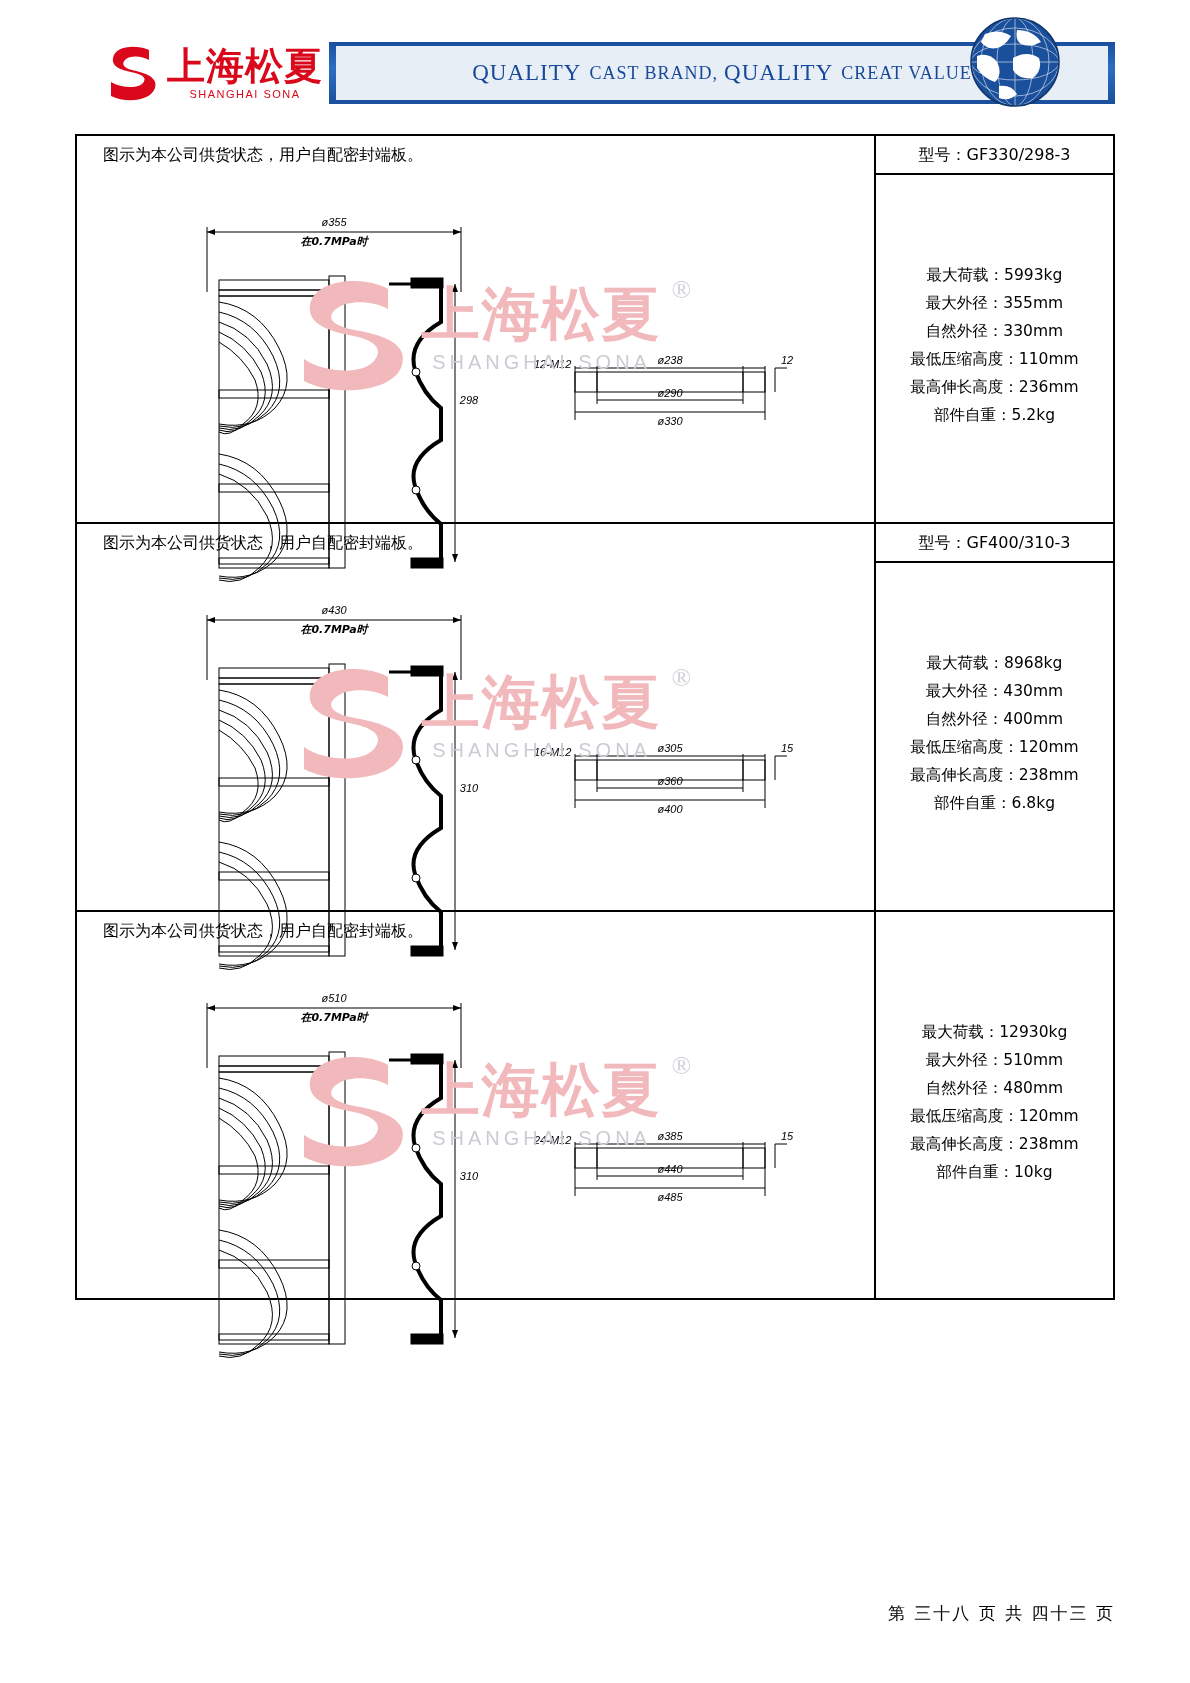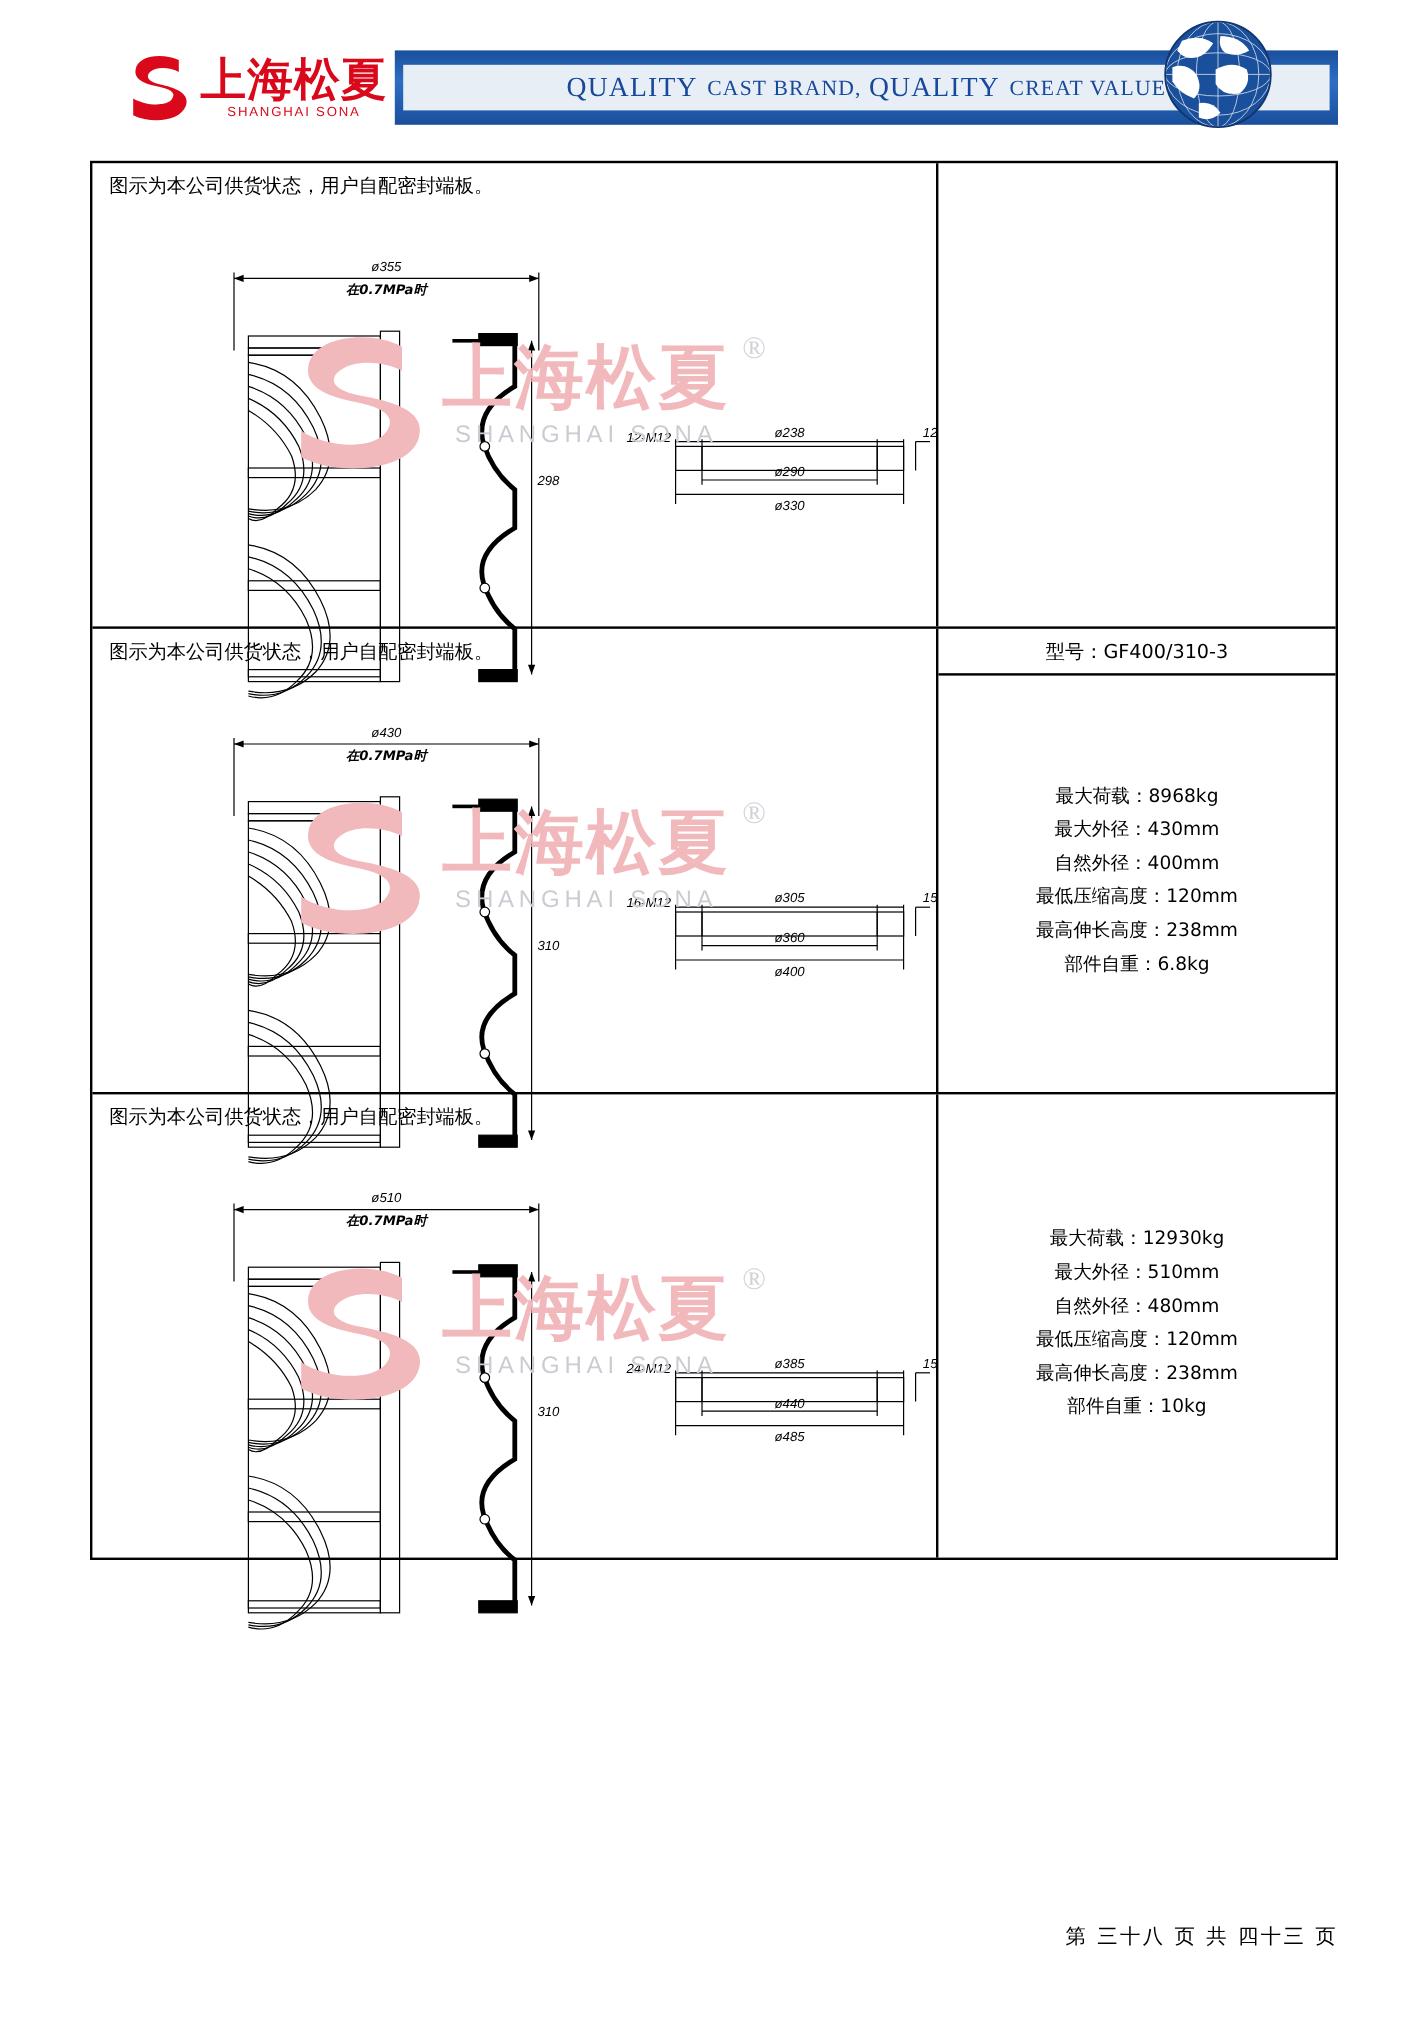--- a/index.html
+++ b/index.html
@@ -59,21 +59,21 @@
     height: 62px;
     background: linear-gradient(to bottom, #1a4f9c 0%, #2c6ec4 42%, #1a4f9c 100%);
     display: flex;
     align-items: center;
     justify-content: center;
     position: relative;
     margin-left: 4px;
   }
   .banner-inner {
     background: #e8eef6;
-    height: 38px;
+    height: 54px;
     width: calc(100% - 14px);
     display: flex;
     align-items: center;
     justify-content: center;
     font-family: "Liberation Serif", serif;
     color: #17489a;
     white-space: nowrap;
   }
   .b1 { font-size: 23px; letter-spacing: 1px; }
   .b2 { font-size: 18px; letter-spacing: 1px; }
@@ -92,23 +92,24 @@
     top: 134px;
     width: 1040px;
     border: 2px solid #000;
   }
   .row {
     display: flex;
     border-bottom: 2px solid #000;
   }
   .row:last-child { border-bottom: none; }
   .left-cell {
-    width: 705px;
+    width: 787px;
     border-right: 2px solid #000;
     position: relative;
+    margin-left: 12px;
   }
   .note {
     font-family: "DejaVu Sans", "Liberation Sans", sans-serif;
     font-size: 16px;
     padding: 9px 0 6px 14px;
   }
   .drawing {
     position: relative;
     height: 350px;
     font-style: italic;
@@ -344,20 +345,33 @@
             </svg>
           </div>
           <div class="wm-txt">
             <div class="wm-cn">上海松夏</div>
             <div class="wm-en">SHANGHAI SONA</div>
           </div>
           <div class="wm-r">®</div>
         </div>
       </div>
     </div>
+    <div class="right-cell">
+      <div class="model-head">
+        <span>型号：</span><span>GF330/298-3</span>
+      </div>
+      <div class="specs">
+        <div class="spec-line">最大荷载：5993kg</div>
+        <div class="spec-line">最大外径：355mm</div>
+        <div class="spec-line">自然外径：330mm</div>
+        <div class="spec-line">最低压缩高度：110mm</div>
+        <div class="spec-line">最高伸长高度：236mm</div>
+        <div class="spec-line">部件自重：5.2kg</div>
+      </div>
+    </div>
   </div>
 
   <div class="row">
     <div class="left-cell">
       <div class="note">图示为本公司供货状态，用户自配密封端板。</div>
       <div class="drawing">
         <svg width="705" height="350" viewBox="0 0 705 350">
           <g class="dl">
             <line x1="118" y1="60" x2="372" y2="60"></line>
             <line x1="118" y1="55" x2="118" y2="120"></line>

